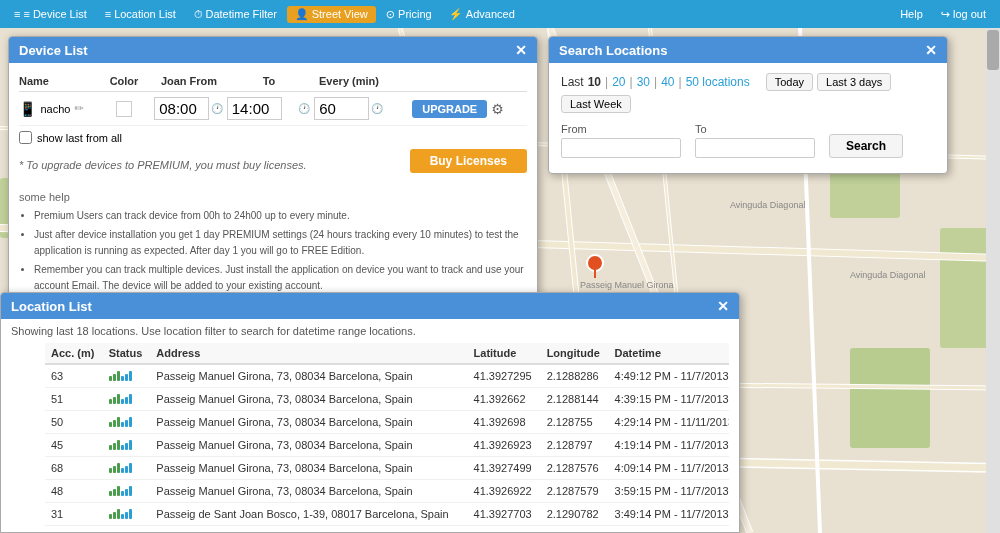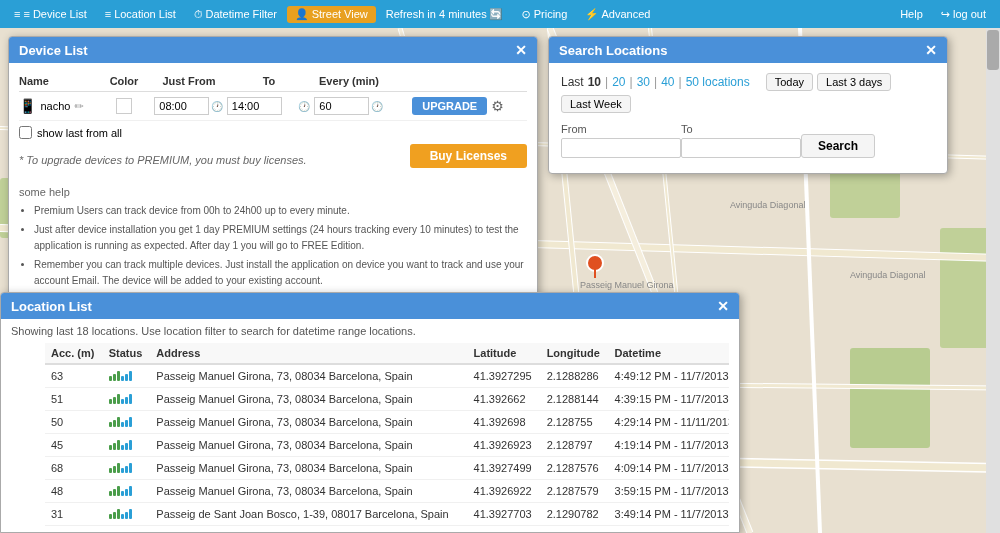--- a/index.html
+++ b/index.html
@@ -180,21 +180,21 @@
       border: 1px solid #ccc;
       padding: 2px 8px;
       border-radius: 3px;
       cursor: pointer;
       font-size: 11px;
     }
 
     .from-to-row {
       display: flex;
       align-items: flex-end;
-      gap: 0;
+      gap: 14px;
       margin-bottom: 5px;
     }
     .from-to-group { display: flex; flex-direction: column; gap: 3px; }
     .from-to-label { font-size: 11px; color: #555; }
     .date-input {
       border: 1px solid #ccc;
       padding: 3px 6px;
       font-size: 11px;
       width: 120px;
       border-radius: 2px;
@@ -270,21 +270,21 @@
 
     
     .loc-table-container {
       max-height: 200px;
       overflow-y: auto;
     }
 
     .input-time {
       border: 1px solid #ccc;
       padding: 2px 4px;
-      font-size: 11px;
+      font-size: 15px;
       width: 55px;
     }
 
     .device-icon { font-size: 14px; }
   </style>
 </head>
 <body>
 
 <nav class="top-nav">
   <div class="nav-item">
@@ -295,24 +295,20 @@
     <span>≡</span>
     <span>Location List</span>
   </div>
   <div class="nav-item">
     <span>⏱</span>
     <span>Datetime Filter</span>
   </div>
   <div class="nav-item orange">
     <span>👤</span>
     <span>Street View</span>
-  </div>
-  <div class="nav-refresh">
-    <span>Refresh in 4 minutes</span>
-    <span>🔄</span>
   </div>
   <div class="nav-item">
     <span>⊙ Pricing</span>
   </div>
   <div class="nav-item">
     <span>⚡ Advanced</span>
   </div>
   <div class="nav-spacer"></div>
   <div class="nav-right">
     <div class="nav-item">
@@ -382,21 +378,21 @@
 
   <div class="device-list-panel">
     <div class="panel-header">
       <span>Device List</span>
       <span class="panel-close">✕</span>
     </div>
     <div class="device-list-content">
       <div class="device-table-header">
         <div class="col-name">Name</div>
         <div>Color</div>
-        <div>Just From</div>
+        <div>Joan From</div>
         <div>To</div>
         <div>Every (min)</div>
         <div></div>
       </div>
 
       <div class="device-row">
         <div class="col-name">
           <span class="device-icon">📱</span>
           <span>nacho</span>
           <span style="font-size:11px;color:#888;">✏</span>

